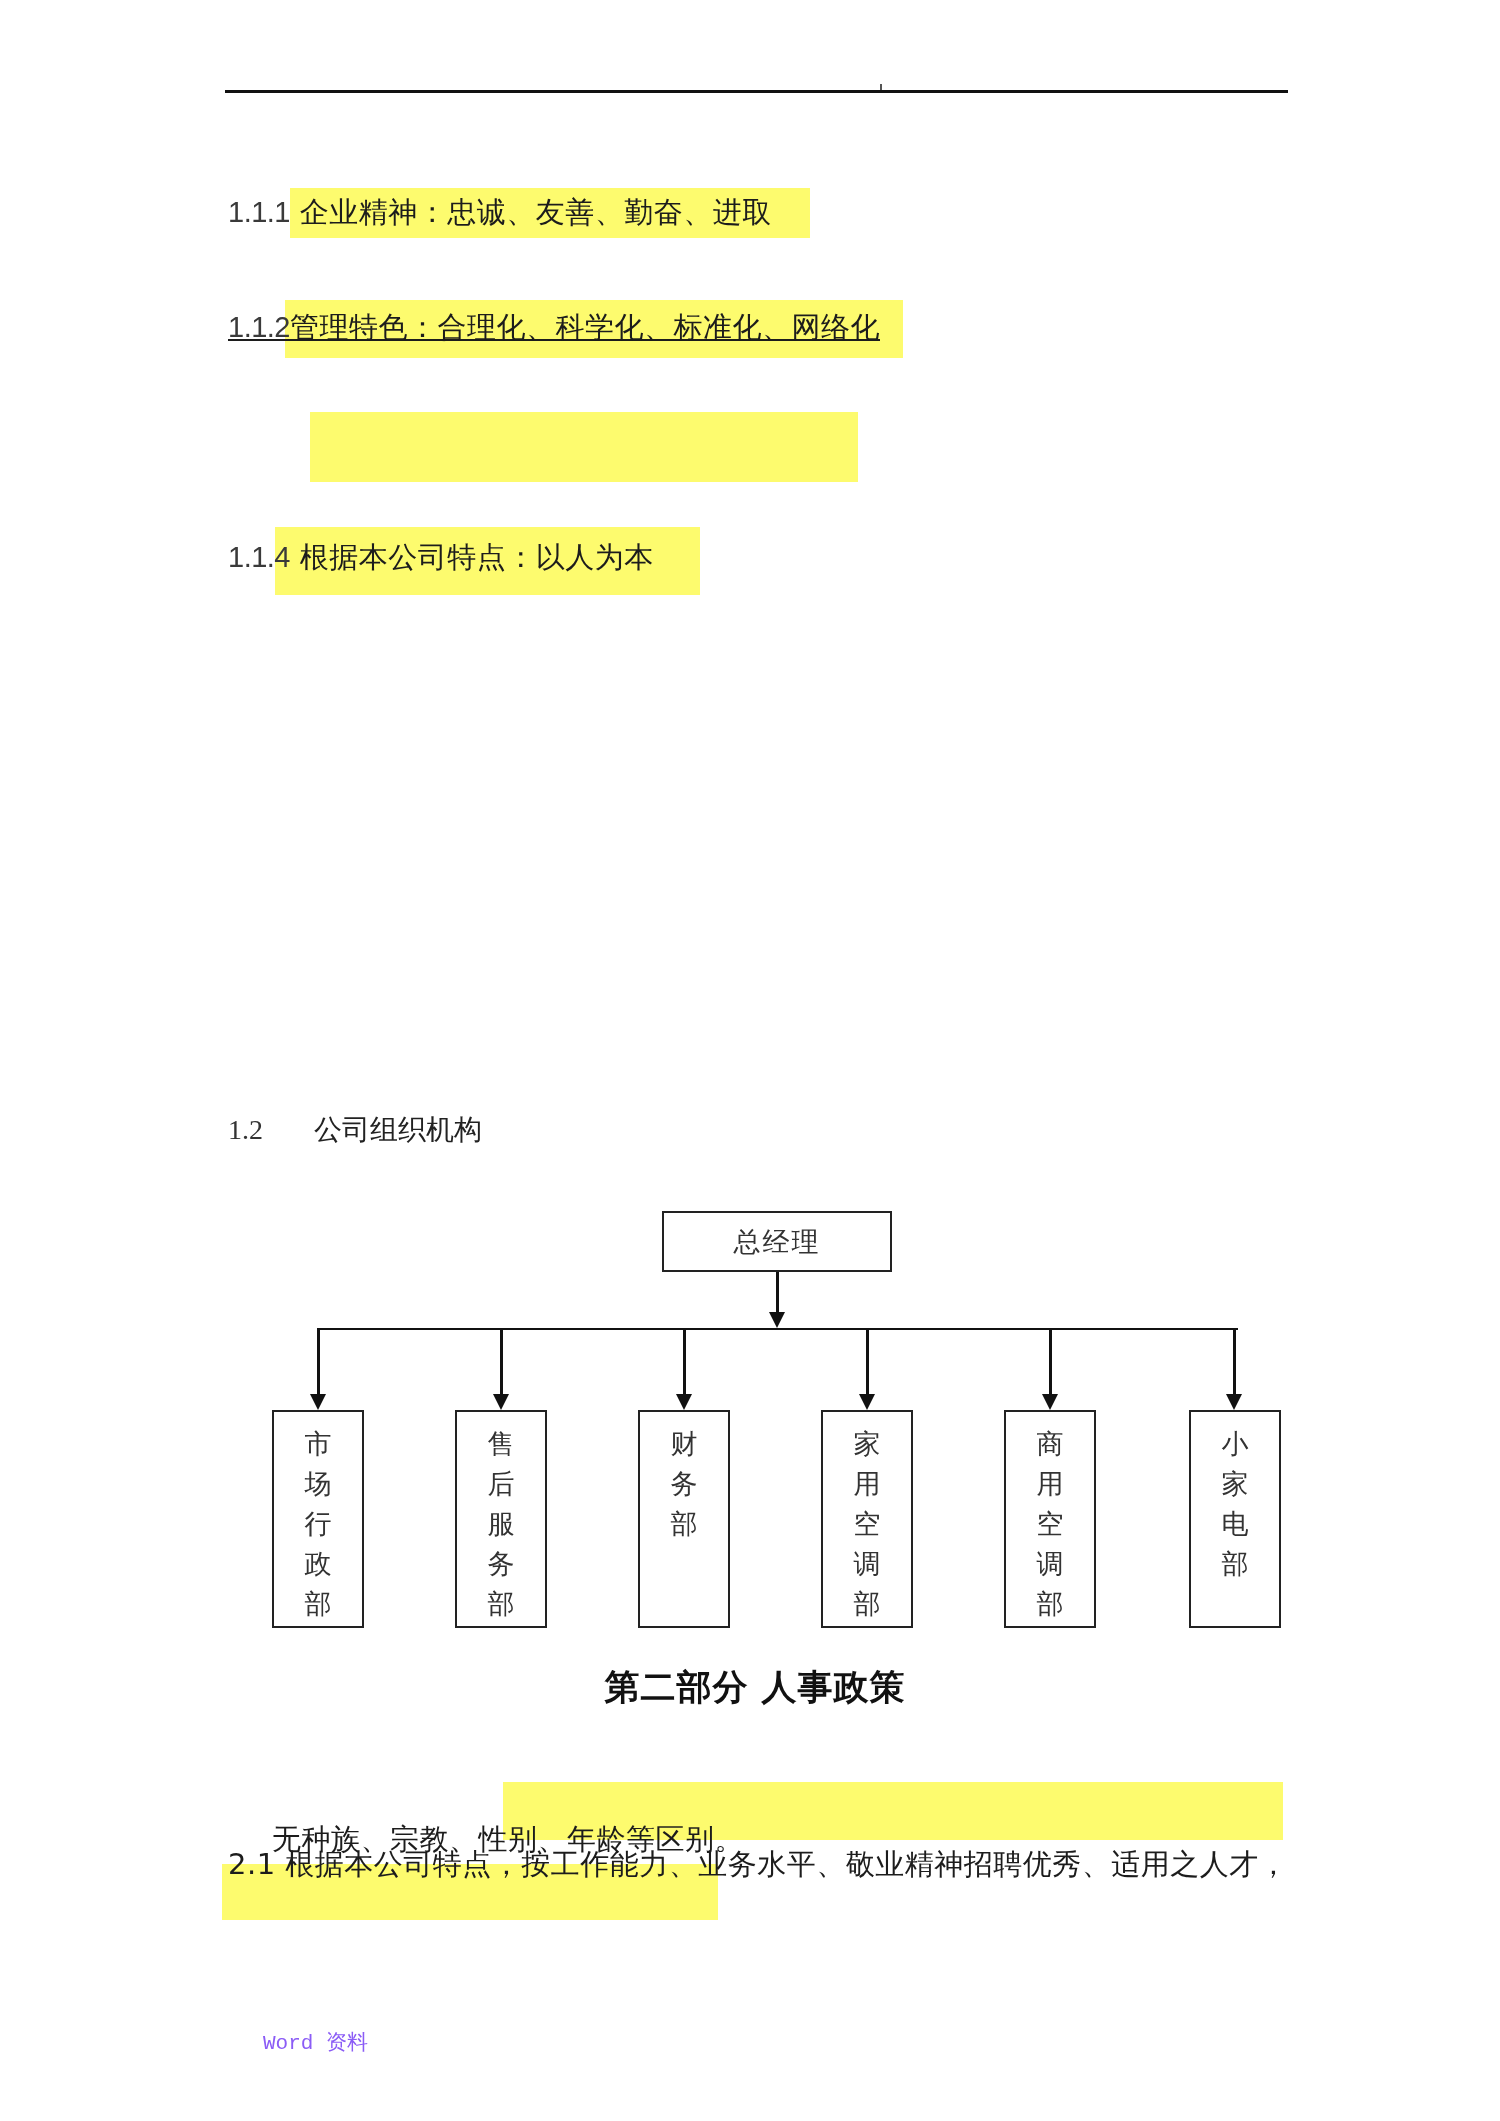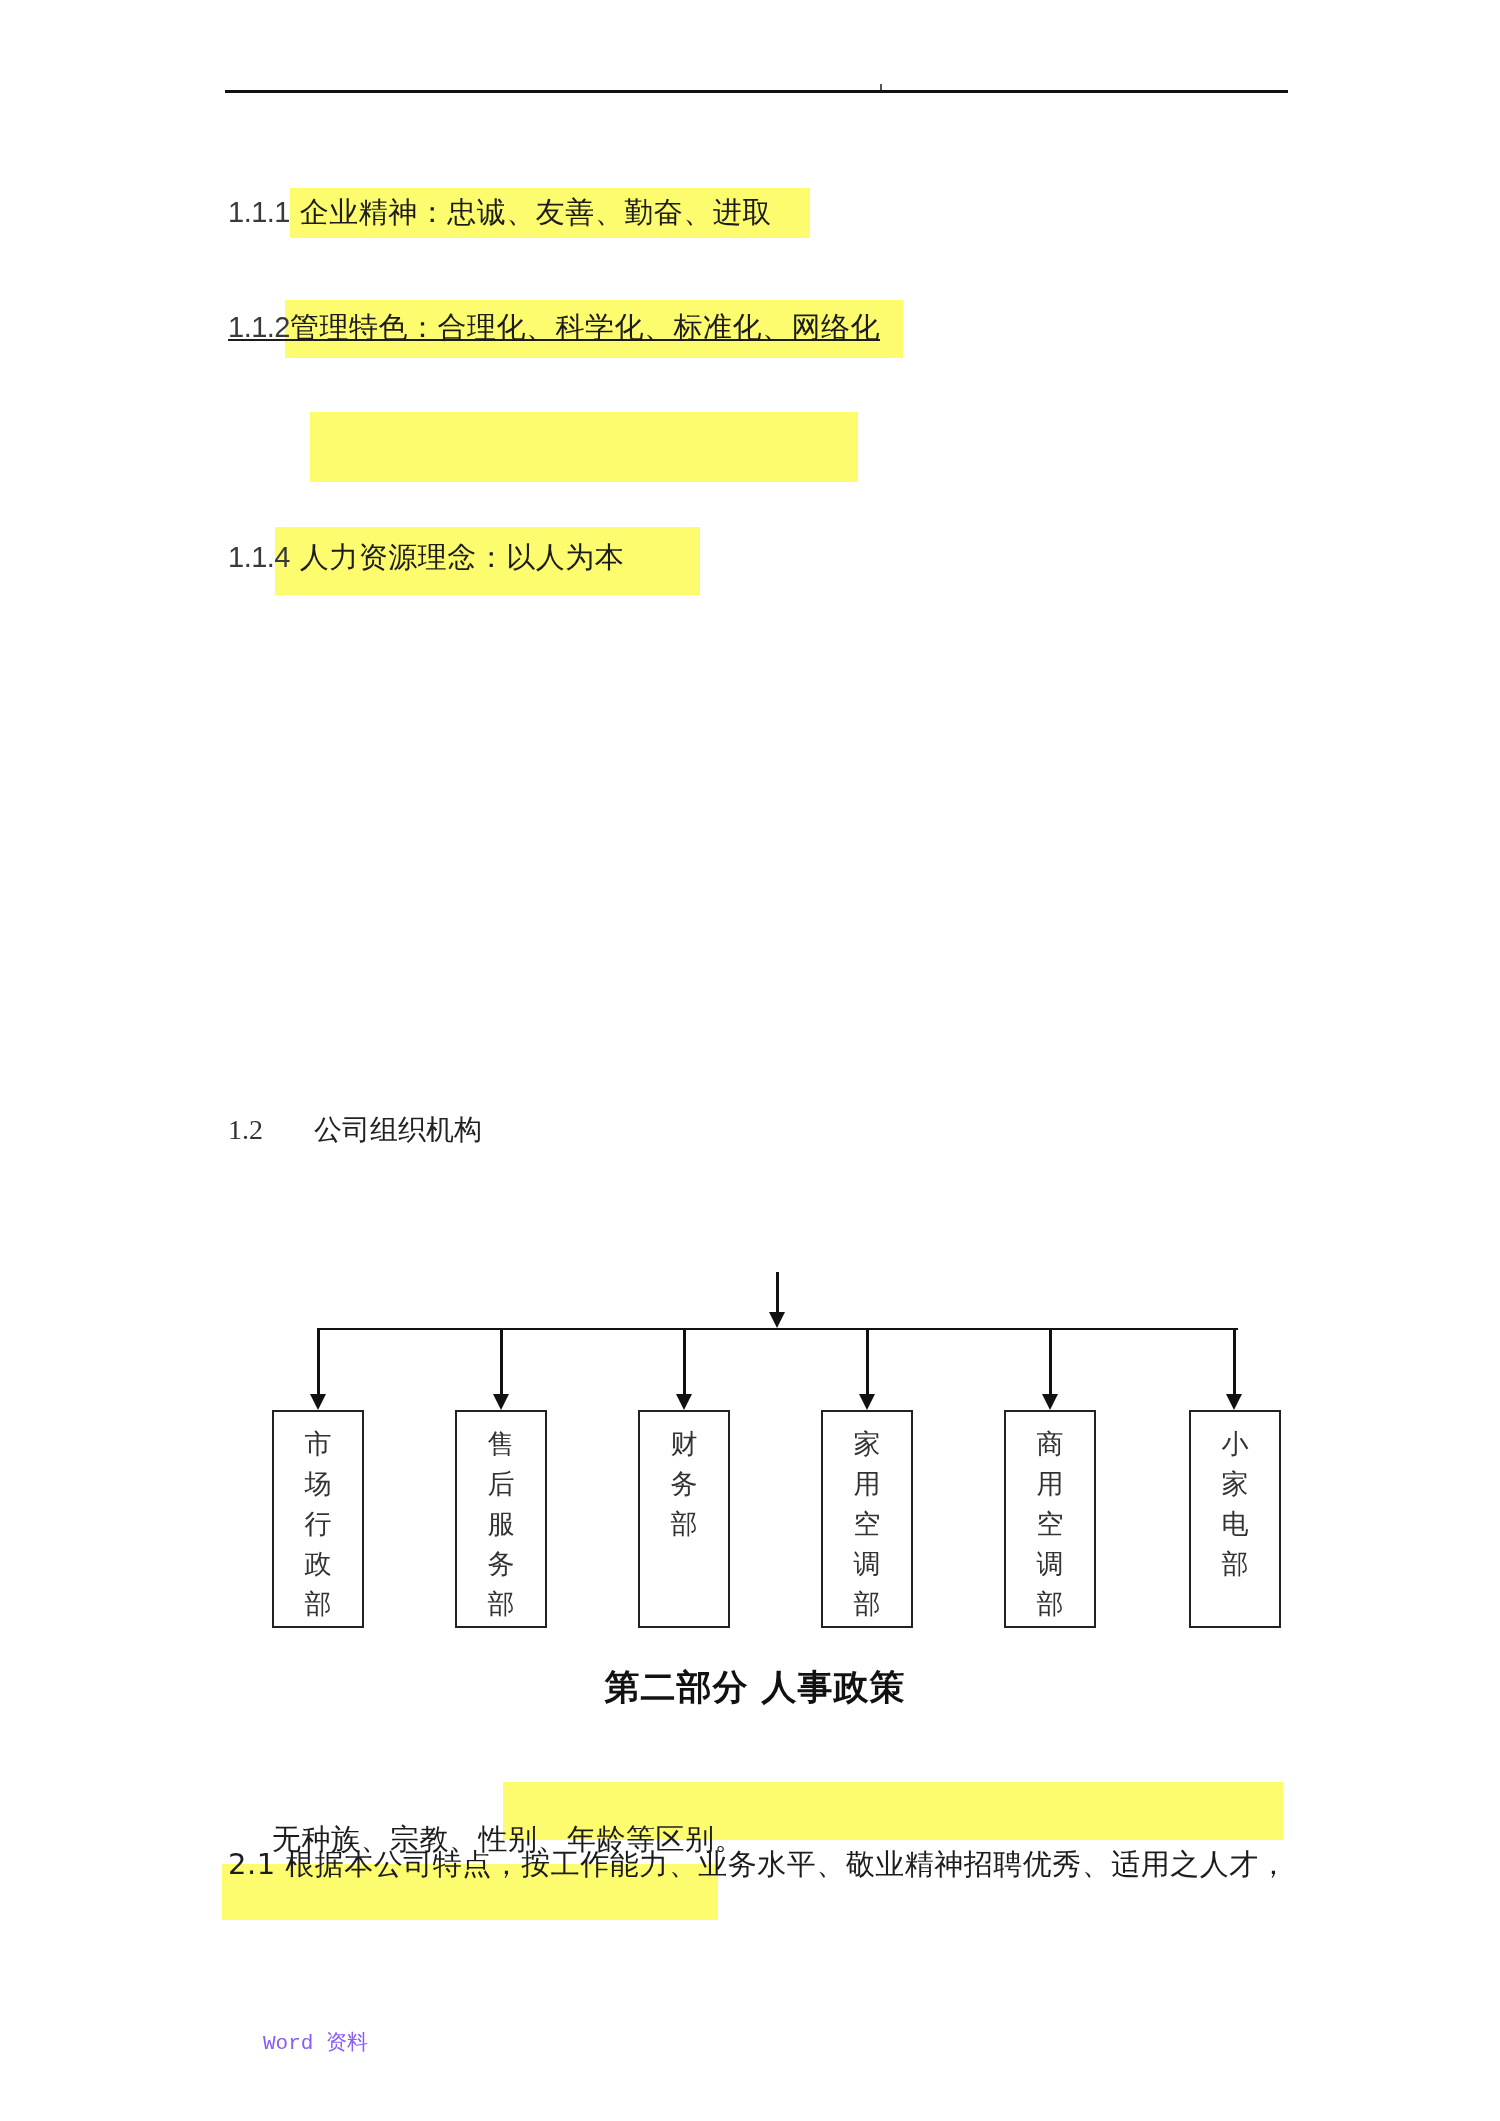--- a/index.html
+++ b/index.html
@@ -155,27 +155,30 @@
   <div class="hl" style="left:285px; top:300px; width:618px; height:58px;"></div>
   <div class="line" style="left:228px; top:307px;text-decoration:underline;">
     <span class="num">1.1.2</span><span>管理特色：合理化、科学化、标准化、网络化</span>
   </div>
 
   <div class="hl" style="left:310px; top:412px; width:548px; height:70px;"></div>
 
   <div class="hl" style="left:275px; top:527px; width:425px; height:68px;"></div>
   <div class="line" style="left:228px; top:537px;">
     <span class="num">1.1.4</span>
-    <span>人力资源理念：以人为本</span>
+    <span>根据本公司特点：以人为本</span>
   </div>
 
   <div class="section-heading" style="left:228px; top:1110px;">
     <span class="num">1.2</span><span>公司组织机构</span>
   </div>
 
+  <div class="org-box gm-box">
+    <span>总经理</span>
+  </div>
 
   <div class="org-line" style="left:776px; top:1272px; width:3px; height:40px;"></div>
   <div class="arrow-head" style="left:769px; top:1312px;"></div>
 
   <div class="org-line" style="left:317px; top:1328px; width:921px; height:2px;"></div>
 
   <div class="org-line" style="left:317px; top:1329px; width:3px; height:66px;"></div>
   <div class="arrow-head" style="left:310px; top:1394px;"></div>
 
   <div class="org-line" style="left:500px; top:1329px; width:3px; height:66px;"></div>

